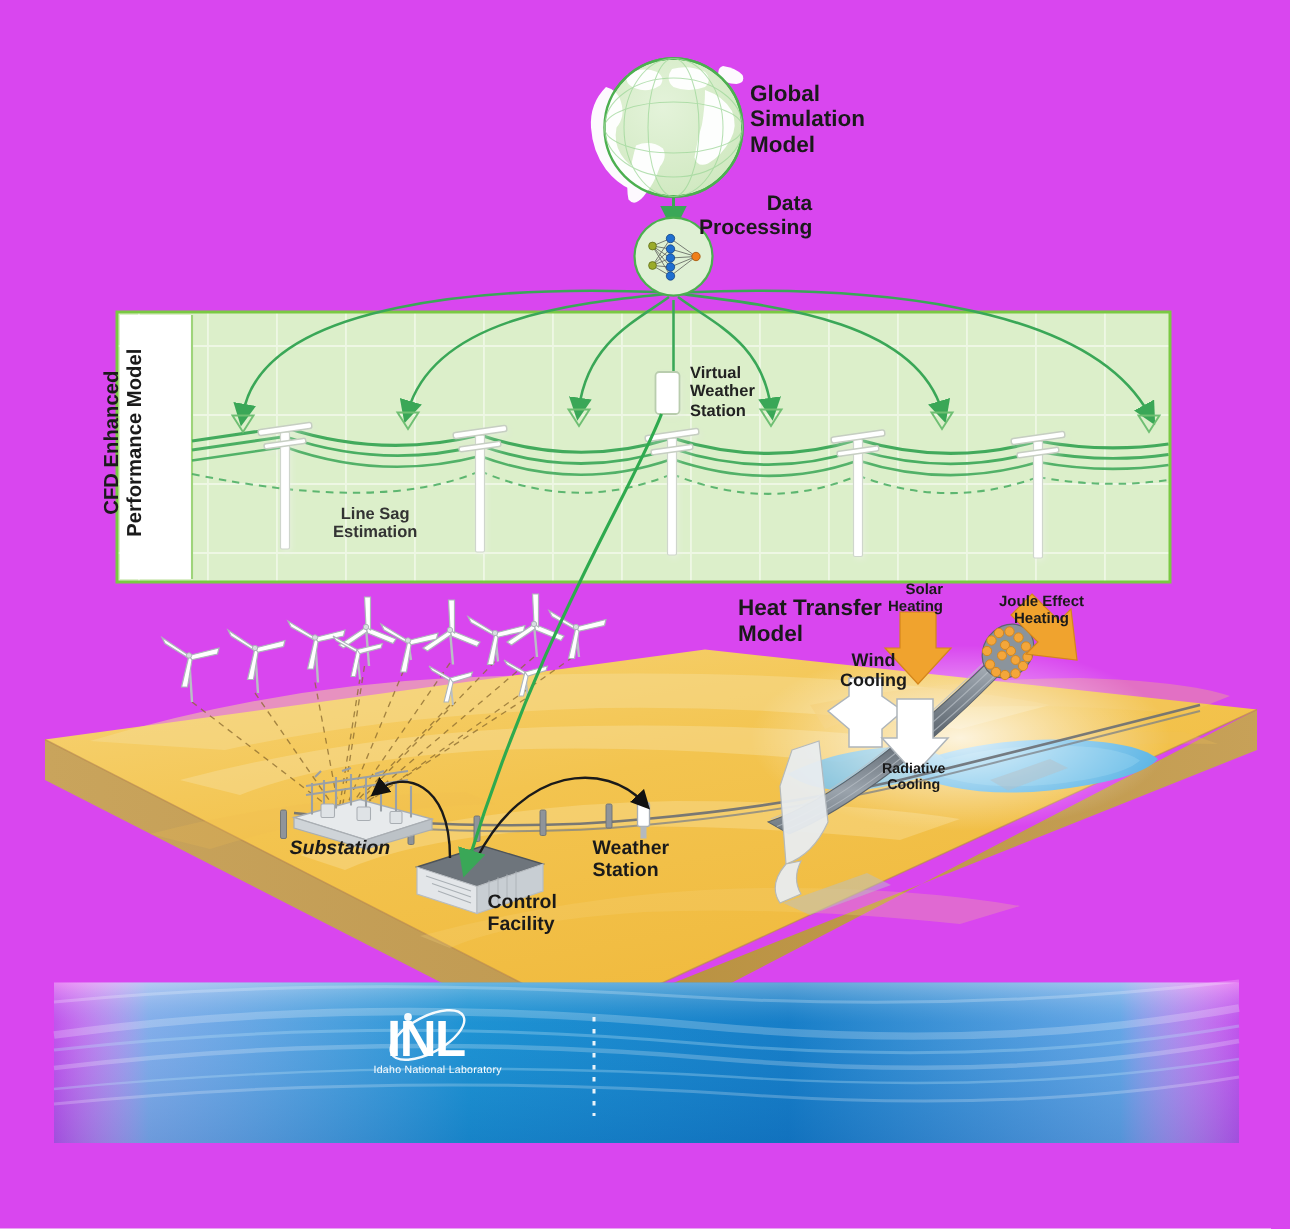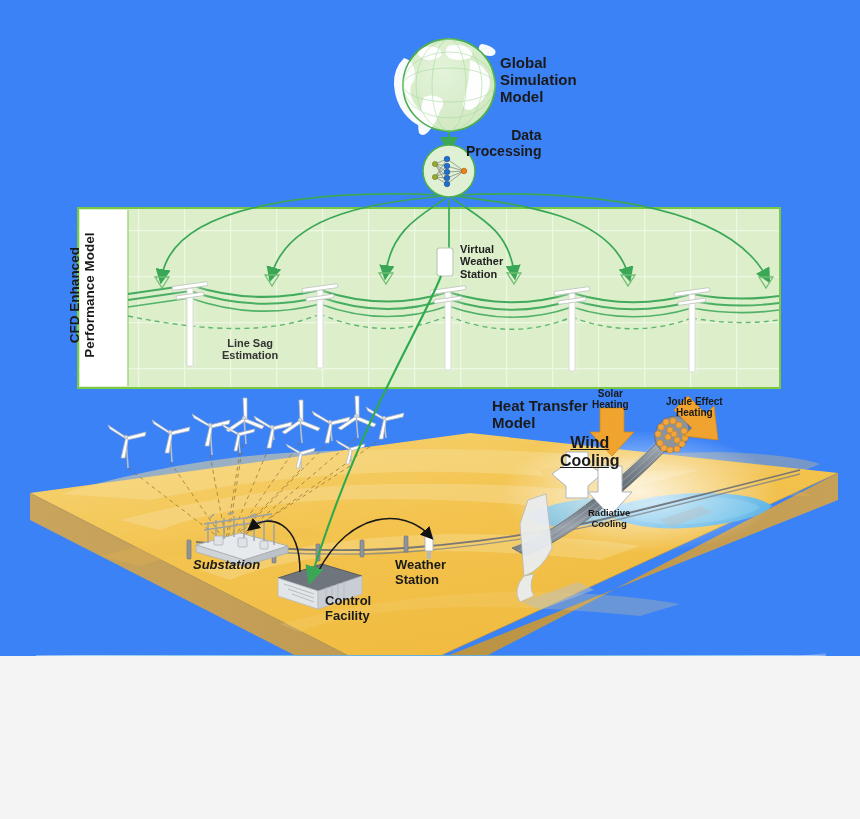--- a/index.html
+++ b/index.html
@@ -1,28 +1,28 @@
 <!DOCTYPE html>
 <html><head>
 <meta charset="utf-8">
 <style>
   html,body{margin:0;padding:0;background:#f4f4f4;}
   body{width:860px;height:819px;font-family:"Liberation Sans",sans-serif;}
-  #stage{position:relative;width:860px;height:656px;overflow:hidden;background:#3b82f6;}
+  #stage{position:relative;width:860px;height:819px;overflow:hidden;background:#d946ef;}
   svg.layer{position:absolute;left:0;top:0;width:860px;height:819px;}
   .lbl{position:absolute;font-family:"Liberation Sans",sans-serif;font-weight:bold;color:#1a1a1a;line-height:1.12;text-align:center;white-space:pre-line;}
   #lbl-global{left:500px;top:55px;font-size:15px;text-align:left;}
   #lbl-dataproc{left:466px;top:128px;font-size:14px;text-align:right;}
   #lbl-vws{left:460px;top:243px;font-size:11px;text-align:left;color:#222;}
   #lbl-linesag{left:222px;top:318px;font-size:11px;color:#333;margin-top:19px;}
   #lbl-cfd{left:-8px;top:280px;width:180px;font-size:13.5px;transform:rotate(-90deg);transform-origin:center center;}
   #lbl-heat{left:492px;top:398px;font-size:15px;text-align:left;}
-  #lbl-solar{left:592px;top:388px;font-size:10px;}
+  #lbl-solar{left:592px;top:388px;font-size:10px;text-align:right;}
   #lbl-joule{left:666px;top:396px;font-size:10px;}
-  #lbl-wind{left:560px;top:434px;font-size:16px;text-decoration:underline;}
+  #lbl-wind{left:560px;top:434px;font-size:12px;}
   #lbl-radiative{left:588px;top:508px;font-size:9.5px;}
   #lbl-substation{left:193px;top:558px;font-size:13px;text-align:left;font-style:italic;}
   #lbl-control{left:325px;top:566px;font-size:13px;text-align:left;margin-top:28px;}
   #lbl-weather{left:395px;top:558px;font-size:13px;text-align:left;}
   #lbl-inl-sub{left:249px;top:710px;font-size:7px;color:#fff;font-weight:normal;letter-spacing:.2px;}
   .inl-wrap{position:absolute;left:258px;top:676px;color:#fff;text-align:center;}
   .inl-text{font-family:"Liberation Sans",sans-serif;font-weight:bold;font-size:34px;letter-spacing:-1px;line-height:1;}
   .ws-wrap{position:absolute;left:462px;top:688px;color:#fff;}
   .ws-text{font-family:"Liberation Serif",serif;font-style:italic;font-size:34px;letter-spacing:1px;line-height:1;font-weight:400;}
 </style>

